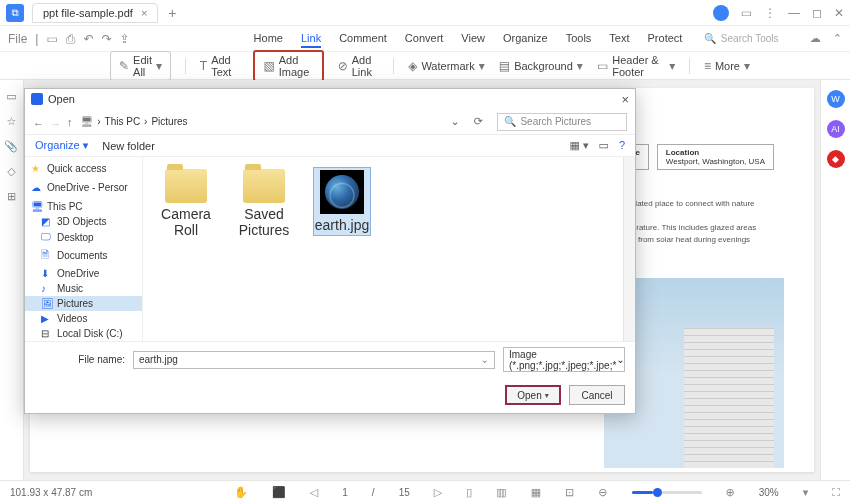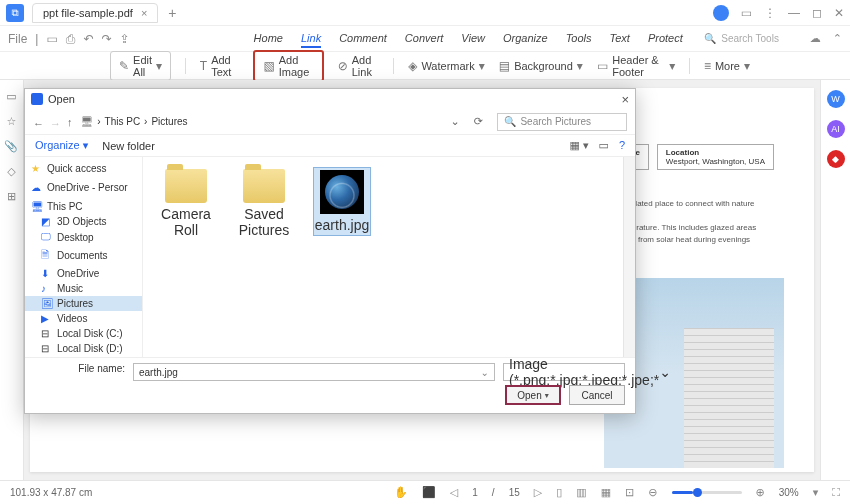--- a/index.html
+++ b/index.html
@@ -14,21 +14,21 @@
 .titlebar .spacer { flex: 1; }
 .titlebar .wc { display: flex; gap: 12px; align-items: center; color: #888; }
 .titlebar .wc .avatar { width: 16px; height: 16px; border-radius: 50%; background: #3b82f6; }
 .titlebar .wc span { font-size: 12px; }
 
 
 .menubar { height: 26px; display: flex; align-items: center; padding: 0 8px; gap: 4px; border-bottom: 1px solid #eee; }
 .menubar .left { display: flex; align-items: center; gap: 8px; color: #888; }
 .menubar .left span { font-size: 12px; }
 .menubar .menu { display: flex; gap: 18px; margin-left: 120px; }
-.menubar .menu .mi { font-size: 11px; color: #444; padding: 2px 0; font-style: italic; }
+.menubar .menu .mi { font-size: 11px; color: #444; padding: 2px 0; }
 .menubar .menu .mi.active { color: #2563eb; border-bottom: 2px solid #2563eb; }
 .menubar .search { margin-left: 18px; color: #aaa; font-size: 10px; display: flex; gap: 4px; align-items: center; }
 .menubar .rightctrl { margin-left: auto; display: flex; gap: 12px; color: #888; }
 
 
 .toolbar { height: 28px; display: flex; align-items: center; gap: 14px; padding: 0 100px 0 110px; border-bottom: 1px solid #e5e5e5; }
 .tbtn { display: flex; align-items: center; gap: 4px; font-size: 11px; color: #444; }
 .tbtn .ico { color: #777; font-size: 12px; }
 .tbtn.boxed { border: 1px solid #ccc; border-radius: 3px; padding: 2px 8px; }
 .tbtn.hl { border: 2px solid #c0392b; border-radius: 3px; padding: 2px 8px; }
@@ -43,21 +43,21 @@
 .docpage .topbar { position: absolute; top: 0; left: 0; width: 280px; height: 4px; background: #2563eb; }
 .docpage .reviewed { position: absolute; top: 20px; right: 40px; border: 2px solid #000; padding: 4px 12px; font-size: 11px; font-weight: bold; letter-spacing: 1px; }
 .docpage .meta { position: absolute; top: 56px; right: 40px; display: flex; gap: 8px; font-size: 8px; }
 .docpage .meta .cell { border: 1px solid #aaa; padding: 3px 8px; }
 .docpage .meta .cell .lab { font-weight: bold; }
 .docpage .txt { position: absolute; top: 110px; right: 40px; width: 160px; font-size: 8px; color: #555; line-height: 1.5; }
 .docpage .bldg { position: absolute; top: 190px; right: 30px; width: 180px; height: 190px; background: linear-gradient(180deg, #b8d4e8 0%, #d4e4f0 50%); }
 .docpage .bldg::after { content: ""; position: absolute; right: 10px; bottom: 0; width: 90px; height: 140px; background: repeating-linear-gradient(0deg, #e8e8e8 0 6px, #ccc 6px 7px), repeating-linear-gradient(90deg, transparent 0 8px, rgba(0,0,0,0.08) 8px 9px); }
 
 
-.statusbar { position: absolute; bottom: 0; left: 0; right: 0; height: 24px; background: #fff; border-top: 1px solid #e5e5e5; display: flex; align-items: center; padding: 0 10px; gap: 14px; font-size: 10px; color: #666; }
+.statusbar { position: absolute; bottom: 0; left: 0; right: 0; height: 24px; background: #fff; border-top: 1px solid #e5e5e5; display: flex; align-items: center; padding: 0 10px; gap: 24px; font-size: 10px; color: #666; }
 .statusbar .spacer { flex: 1; }
 .statusbar .sico { color: #888; font-size: 11px; }
 .statusbar .slider { width: 70px; height: 3px; background: #ddd; border-radius: 2px; position: relative; }
 .statusbar .slider .fill { position: absolute; left: 0; top: 0; height: 100%; width: 30%; background: #2563eb; border-radius: 2px; }
 .statusbar .slider .knob { position: absolute; left: 30%; top: -3px; width: 9px; height: 9px; border-radius: 50%; background: #2563eb; }
 
 
 .dialog { position: absolute; left: 24px; top: 88px; width: 612px; height: 326px; background: #fff; border: 1px solid #bbb; box-shadow: 0 4px 20px rgba(0,0,0,0.25); display: flex; flex-direction: column; font-size: 11px; }
 .dlgtitle { height: 20px; display: flex; align-items: center; padding: 0 6px; }
 .dlgtitle .dico { width: 12px; height: 12px; background: #2563eb; border-radius: 2px; margin-right: 5px; }
@@ -81,24 +81,24 @@
 .dlgfiles { flex: 1; display: flex; gap: 20px; padding: 10px 14px; align-items: flex-start; }
 .fileitem { display: flex; flex-direction: column; align-items: center; width: 58px; font-size: 14px; text-align: center; gap: 3px; padding: 2px; }
 .fileitem.sel { background: #cfe3f7; border: 1px solid #8ab4e0; }
 .folder { width: 42px; height: 34px; background: linear-gradient(180deg, #f7e29c, #e8c968); border-radius: 2px 2px 3px 3px; position: relative; }
 .folder::before { content: ""; position: absolute; top: -5px; left: 2px; width: 16px; height: 6px; background: #e8c968; border-radius: 2px 2px 0 0; }
 .thumb { width: 44px; height: 44px; background: #000; display: flex; align-items: center; justify-content: center; }
 .earth { width: 34px; height: 34px; border-radius: 50%; background: radial-gradient(circle at 35% 35%, #6ab0e0 0%, #2e6aa8 40%, #1a3d66 80%); position: relative; overflow: hidden; }
 .earth::after { content: ""; position: absolute; inset: 0; background: radial-gradient(circle at 50% 60%, transparent 40%, rgba(255,255,255,0.3) 45%, transparent 50%); }
 .scroll { width: 12px; background: #f4f4f4; border-left: 1px solid #e5e5e5; }
 .dlgbottom { padding: 5px 10px 8px; border-top: 1px solid #eee; }
-.dlgrow { display: flex; align-items: flex-start; gap: 8px; margin-bottom: 4px; }
+.dlgrow { display: flex; align-items: center; gap: 8px; margin-bottom: 13px; }
 .dlgrow label { width: 90px; text-align: right; font-size: 10px; }
 .dlgrow .finput { flex: 1; height: 18px; border: 1px solid #bbb; padding: 0 5px; font-size: 10px; display: flex; align-items: center; }
-.dlgrow .ftype { width: 122px; height: 18px; border: 1px solid #bbb; padding: 0 5px; font-size: 14px; display: flex; align-items: center; justify-content: space-between; }
+.dlgrow .ftype { width: 122px; height: 25px; border: 1px solid #bbb; padding: 0 5px; font-size: 10px; display: flex; align-items: center; justify-content: space-between; }
 .dlgbtns { display: flex; justify-content: flex-end; gap: 8px; }
 .dlgbtn { width: 56px; height: 20px; border: 1px solid #aaa; background: #f4f4f4; font-size: 10px; display: flex; align-items: center; justify-content: center; }
 .dlgbtn.primary { border: 2px solid #8e2a4a; }
 .dlgbtn .dd { font-size: 8px; margin-left: 3px; color: #555; }
 </style>
 </head>
 <body>
 
 <div class="titlebar">
   <div class="appicon">⧉</div>

